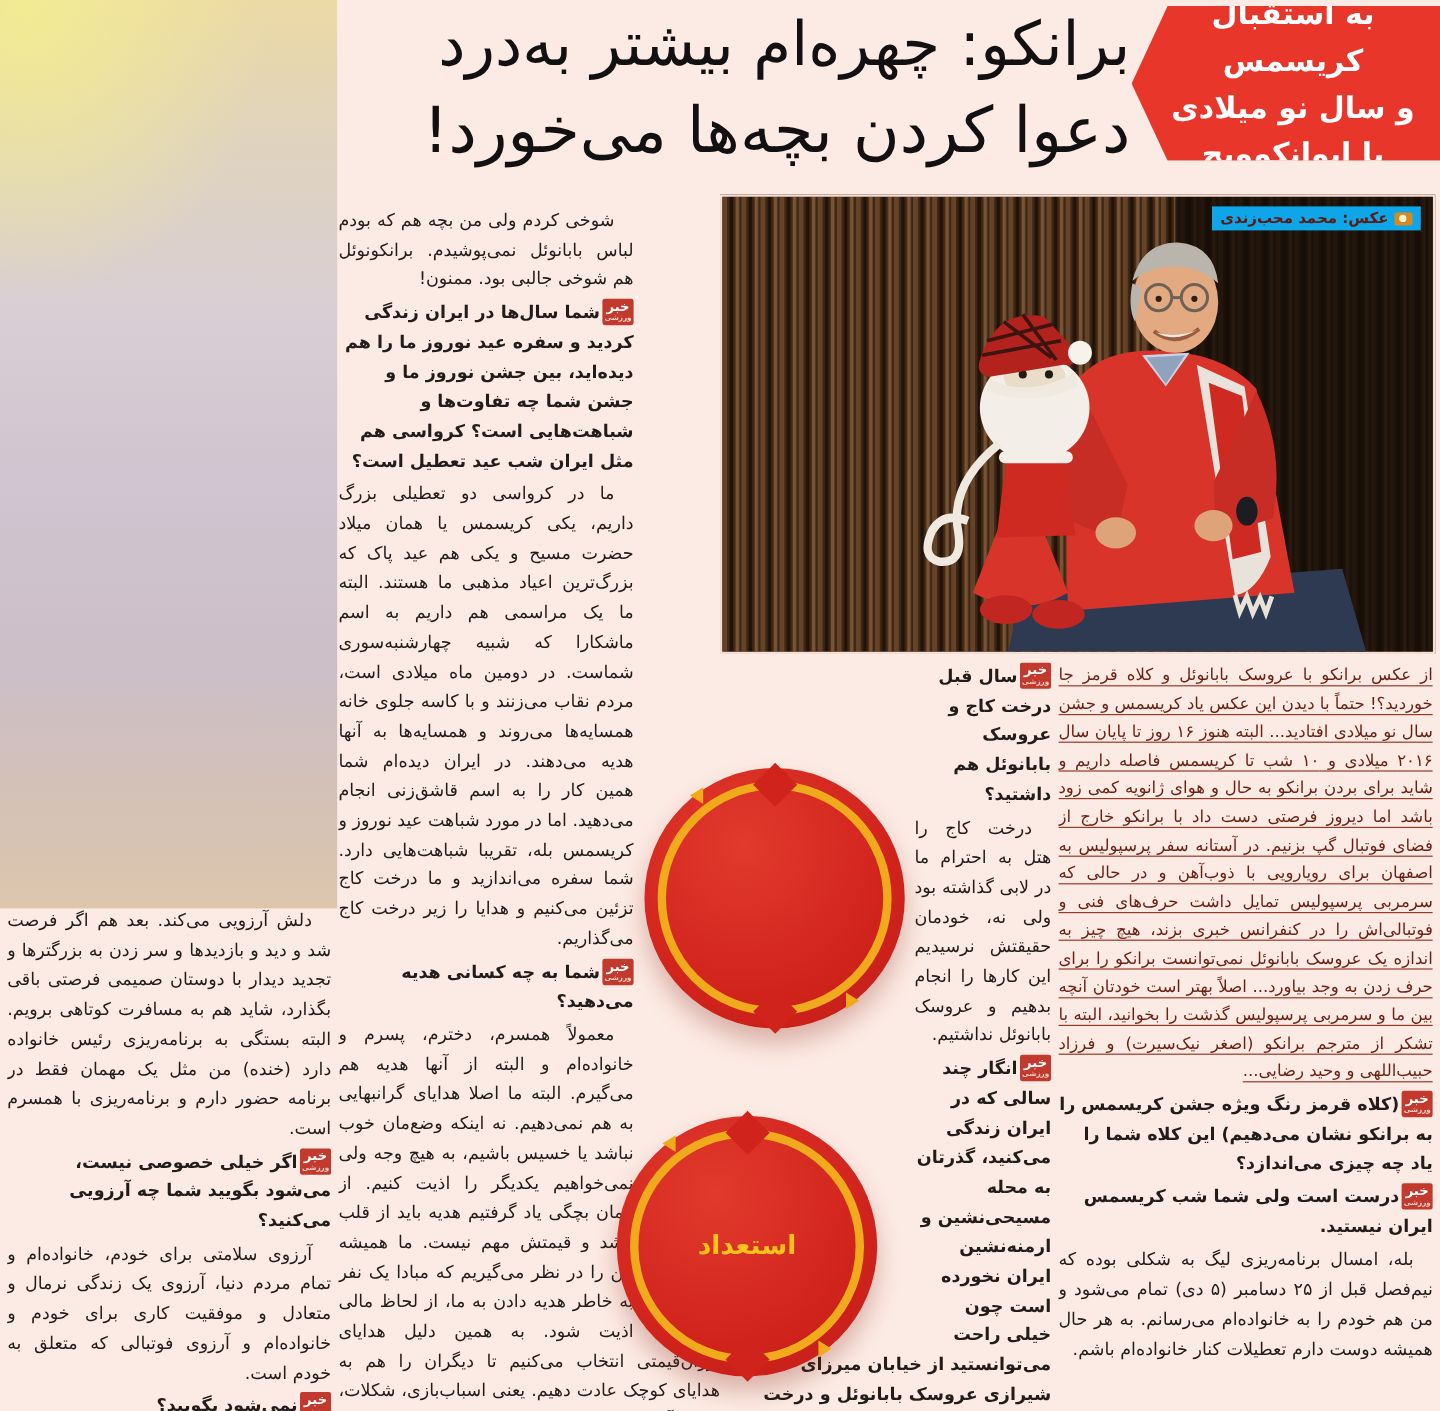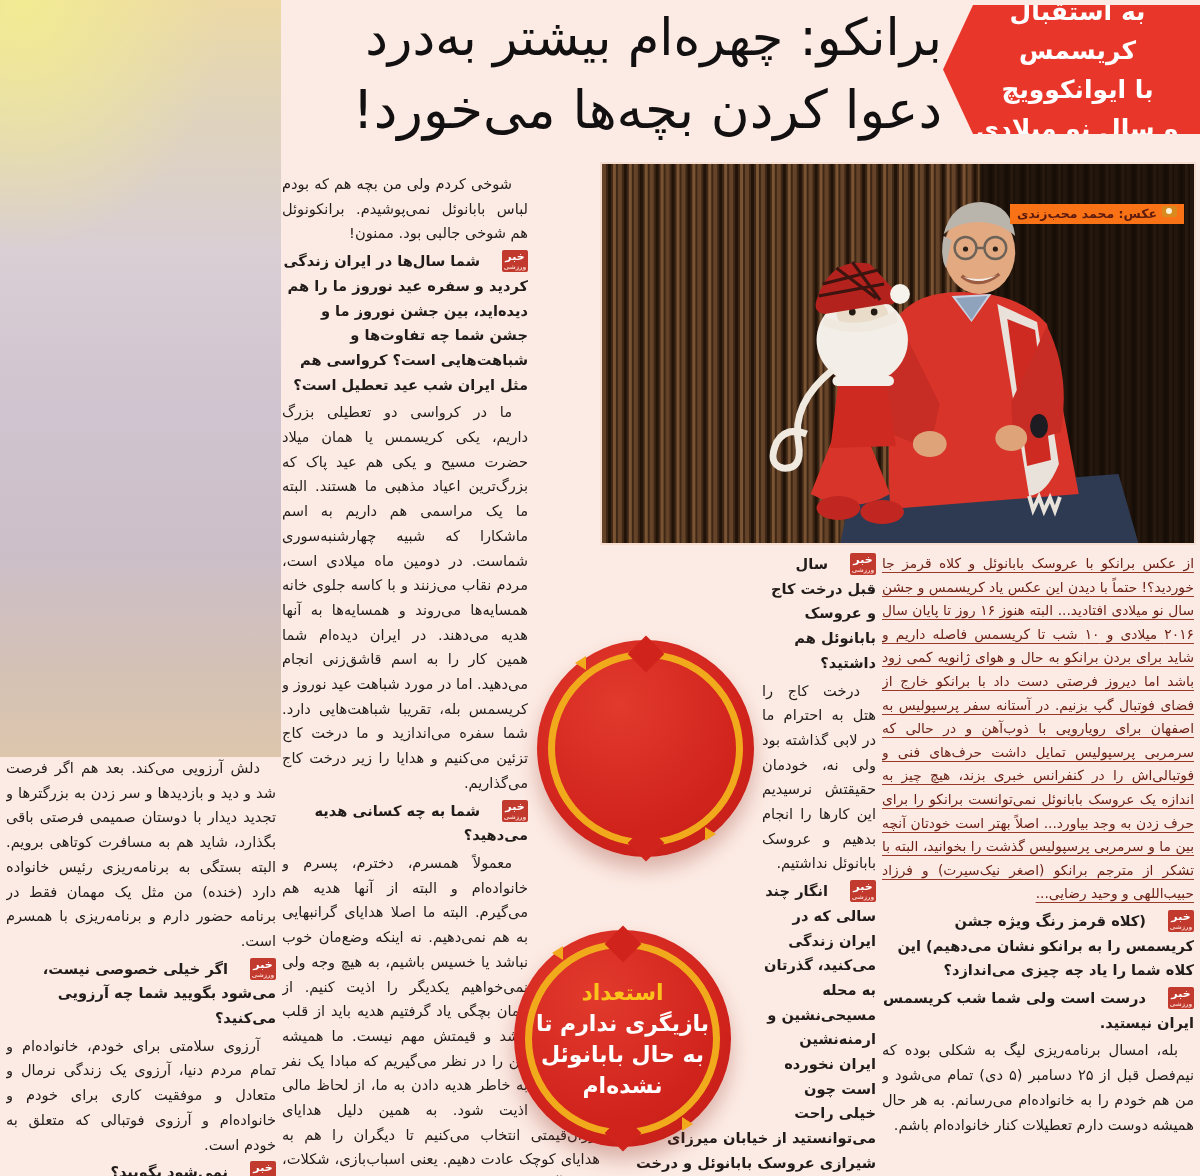--- a/index.html
+++ b/index.html
@@ -33,41 +33,41 @@
     padding-right:6px;padding-left:18px;box-sizing:border-box;
   }
   
   .photo{
     position:absolute;top:162px;right:4px;width:596px;height:383px;
     border:2px solid #f6ddd2;box-sizing:border-box;background:#171008;
   }
   .photo svg{display:block;width:100%;height:100%;}
   .credit{
     position:absolute;top:8px;left:auto;right:10px;
-    background:#f97316;color:#5d1a0e;font-weight:bold;font-size:12.5px;
-    padding:2px 7px;display:flex;align-items:flex-start;gap:5px;line-height:16px;margin-top:32px;
+    background:#0ea5e9;color:#5d1a0e;font-weight:bold;font-size:12.5px;
+    padding:2px 7px;display:flex;align-items:center;gap:5px;line-height:16px;
   }
   .cam{width:15px;height:11px;background:#d98a1f;border-radius:2px;position:relative;display:inline-block;}
   .cam::after{content:'';position:absolute;left:4px;top:2px;width:6px;height:6px;border-radius:50%;background:#fdf4d8;}
   
   .col{position:absolute;overflow:hidden;color:#221c1a;font-size:14.6px;line-height:24.7px;text-align:justify;}
   .col-lead{right:6px;  top:552px;width:312px;height:624px;}
   .col-mid {right:324px; top:552px;width:266px;height:624px;}
   .col-main{right:600px; top:172px;width:318px;height:1018px;}
   .col-left{right:924px; top:756px;width:270px;height:420px;}
   .blk{margin:0 0 3px 0;}
   .blk.a{text-indent:16px;}
   .blk.q{font-weight:bold;text-align:right;text-indent:0;}
   .blk.lead{
     color:#6a1f14;font-size:13.8px;line-height:23.6px;
     text-decoration:underline;text-decoration-color:#99392a;text-underline-offset:4px;text-decoration-thickness:1px;
   }
   .qicon{
     display:inline-block;width:26px;height:22px;background:#c2392e;border-radius:2px;
-    margin-left:22px;vertical-align:-6px;text-align:center;overflow:hidden;
+    margin-left:2px;vertical-align:-6px;text-align:center;overflow:hidden;
   }
   .qicon b{display:block;color:#fff;font-size:11px;line-height:13px;font-weight:bold;}
   .qicon i{display:block;color:#f6cfc7;font-size:6px;line-height:7px;font-style:normal;}
   
   .spacer{display:block;}
   .sr{float:right;}
   .sl{float:left;}
   .col-main .s1{width:72px;height:166px;margin-top:482px;}
   .col-main .s2{width:72px;height:176px;margin-top:124px;clear:right;}
   .col-mid  .s1{width:152px;height:168px;margin-top:88px;}
@@ -98,22 +98,22 @@
 
 <div class="grad-panel"></div>
 
 <div class="headline">
   <div class="hl1">برانکو: چهره‌ام بیشتر به‌درد</div>
   <div class="hl2">دعوا کردن بچه‌ها می‌خورد!</div>
 </div>
 
 <div class="kicker">
   <span>به استقبال کریسمس</span>
+  <span>و سال نو میلادی</span>
   <span>با ایوانکوویچ</span>
-  <span>و سال نو میلادی</span>
 </div>
 
 <div class="photo">
   <svg viewBox="0 0 596 379" preserveAspectRatio="none">
     <defs>
       <linearGradient id="curt" x1="0" y1="0" x2="1" y2="0">
         <stop offset="0" stop-color="#6b4a2e"></stop>
           <stop offset=".25" stop-color="#2a1a10"></stop>
         <stop offset=".5" stop-color="#8a5c38"></stop>
           <stop offset=".75" stop-color="#3a2317"></stop>
@@ -217,15 +217,14 @@
   <div class="tip t2"></div>
 </div>
 <div class="rbadge b2">
   <div class="ring"></div>
   <div class="notch nt"></div>
   <div class="notch nb"></div>
   <div class="tip t1"></div>
   <div class="tip t2"></div>
   <div class="txt">
     <span class="hi">استعداد</span>
-    <span>بازیگری ندارم تا به حال بابانوئل نشده‌ام</span>
   </div>
 </div>
 
 </body></html>

